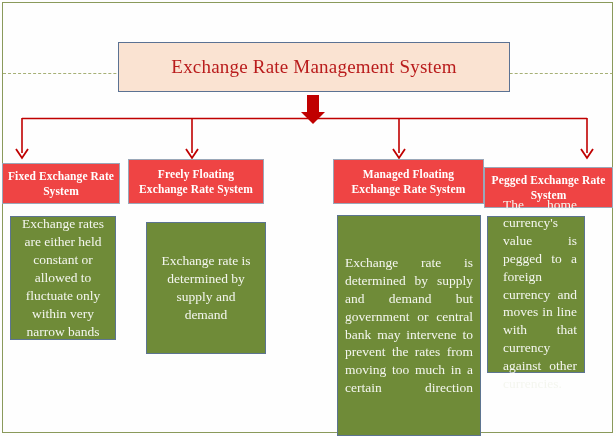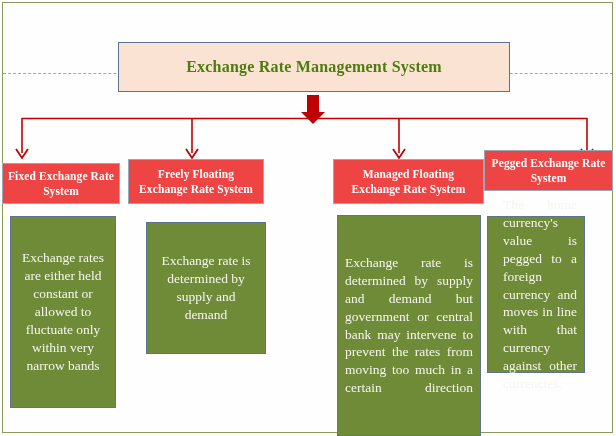--- a/index.html
+++ b/index.html
@@ -53,23 +53,23 @@
     height: 50px;
     background: #fae3d2;
     border: 1px solid #5b7293;
     box-sizing: border-box;
     display: flex;
     align-items: center;
     justify-content: center;
     text-align: center;
   }
   .title-box .title-text {
-    font-size: 16px;
-    font-weight: bold;
-    color: #4d7c0f;
+    font-size: 19px;
+    font-weight: normal;
+    color: #b91c1c;
     line-height: 1.18;
     letter-spacing: .2px;
     padding: 0 8px;
   }
 
   
   .connectors { position: absolute; left: 0; top: 0; width: 616px; height: 436px; }
 
   
   .cat-header {
@@ -149,38 +149,38 @@
 
     <g>
       <line x1="587" y1="118" x2="587" y2="153" stroke="#C00000" stroke-width="1.6"></line>
       <polyline points="581,149 587,158 593,149" fill="none" stroke="#C00000" stroke-width="1.8"></polyline>
     </g>
   </svg>
 
   <div class="cat-header" style="left:2px; top:163px; width:118px; height:41px;">
     <div class="cat-header-text">Fixed Exchange Rate System</div>
   </div>
-  <div class="desc-box desc-center" style="left:10px; top:216px; width:106px; height:192px;">
+  <div class="desc-box desc-center" style="left:10px; top:216px; width:106px; height:124px;">
     <div class="desc-text">Exchange rates are either held constant or allowed to fluctuate only within very narrow bands</div>
   </div>
 
   <div class="cat-header" style="left:128px; top:159px; width:136px; height:45px;">
     <div class="cat-header-text">Freely Floating Exchange Rate System</div>
   </div>
   <div class="desc-box desc-center" style="left:146px; top:222px; width:120px; height:132px;">
     <div class="desc-text">Exchange rate is determined by supply and demand</div>
   </div>
 
   <div class="cat-header" style="left:333px; top:159px; width:151px; height:45px;">
     <div class="cat-header-text">Managed Floating Exchange Rate System</div>
   </div>
   <div class="desc-box desc-justify" style="left:337px; top:215px; width:144px; height:221px;">
     <div class="desc-text">Exchange rate is determined by supply and demand but government or central bank may intervene to prevent the rates from moving too much in a certain direction</div>
   </div>
 
-  <div class="cat-header" style="left:484px; top:150px; width:129px; height:41px;">
+  <div class="cat-header" style="left:484px; top:167px; width:129px; height:41px;">
     <div class="cat-header-text">Pegged Exchange Rate System</div>
   </div>
   <div class="desc-box desc-justify" style="left:487px; top:216px; width:98px; height:157px;padding-left:8px;">
     <div class="desc-text">The home currency's value is pegged to a foreign currency and moves in line with that currency against other currencies.</div>
   </div>
 
 </div>
 
 </body></html>

